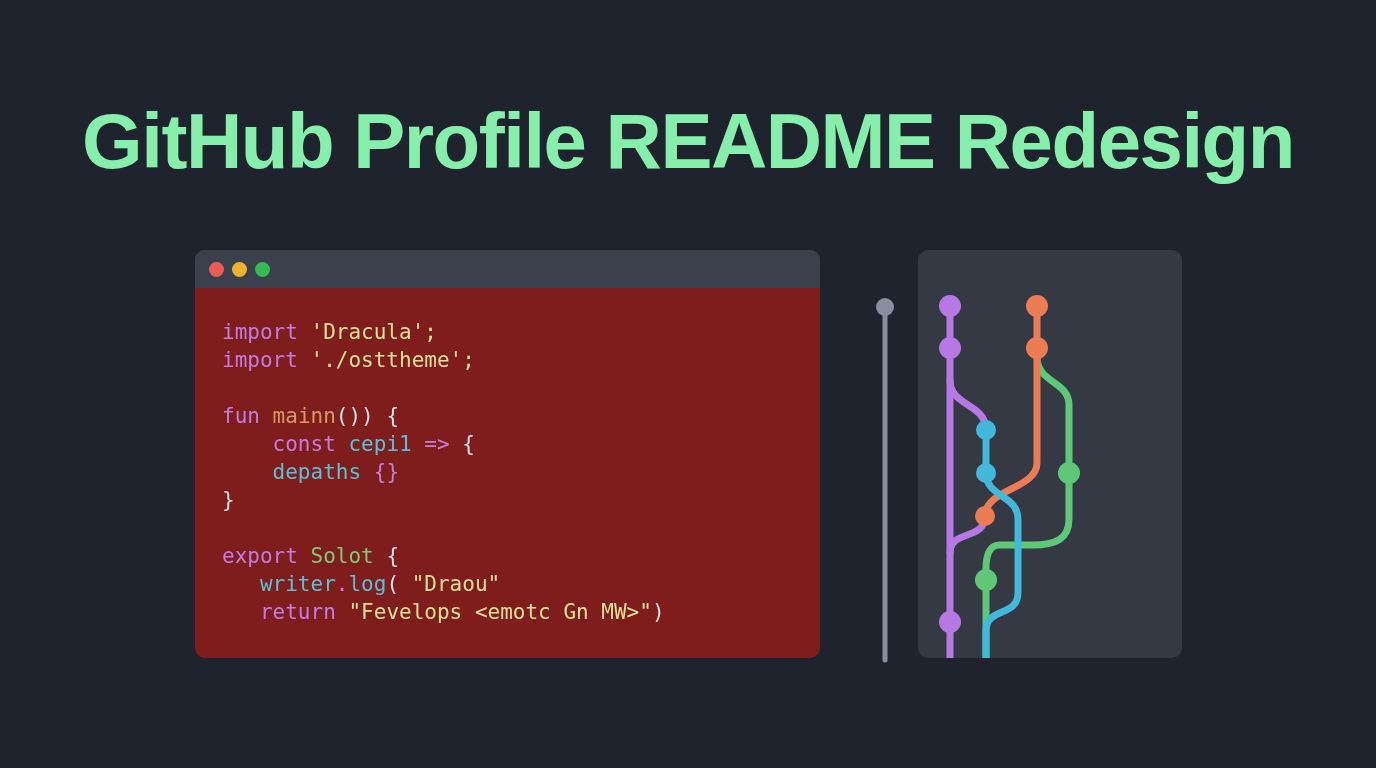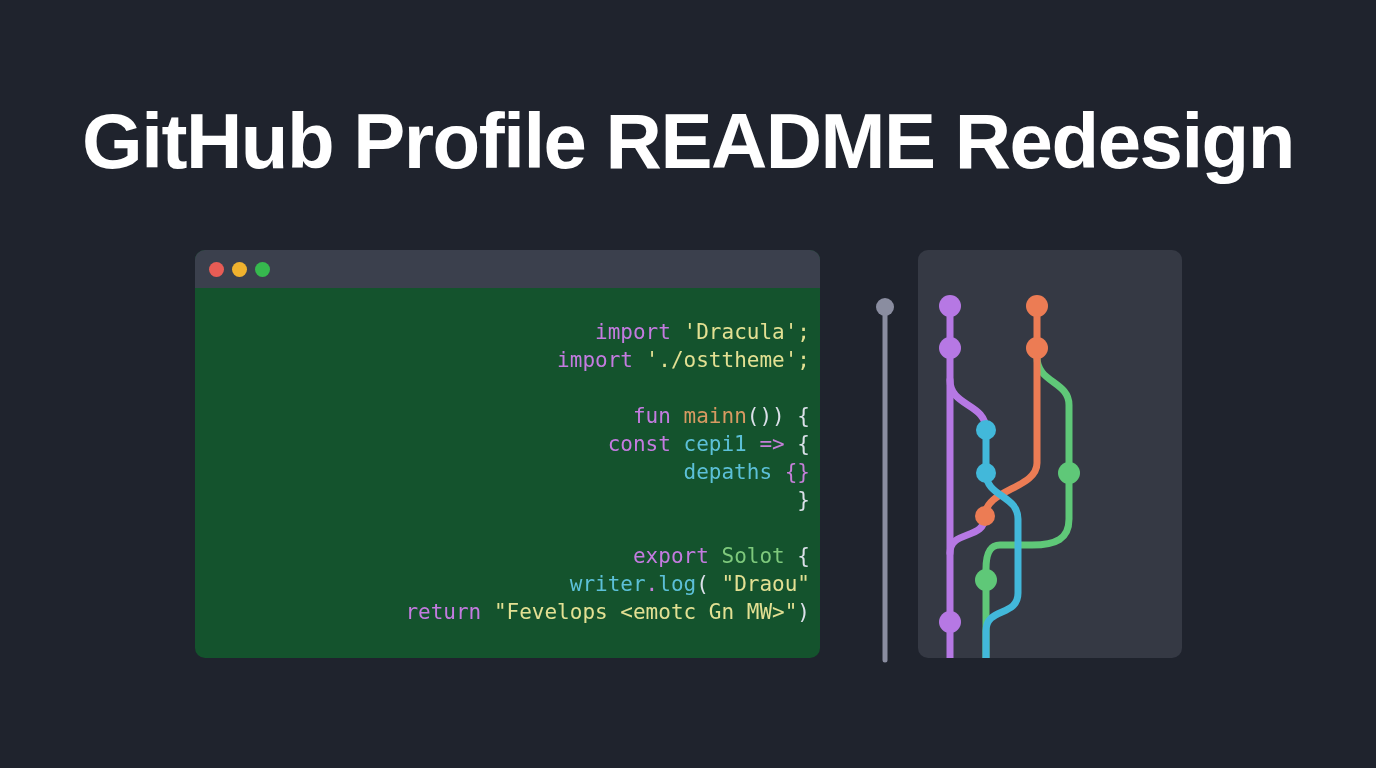--- a/index.html
+++ b/index.html
@@ -24,23 +24,23 @@
     padding:30px 10px 0 27px;
     font-family:"DejaVu Sans Mono", monospace;
     font-size:21px; line-height:28px; white-space:pre;
   }
   .code-line { height:28px; }
   .git-svg { position:absolute; left:860px; top:245px; }
 </style>
 </head>
 <body style="background: rgb(31, 35, 45);">
 
-<h1 class="page-title" style="color: #ffffff;">GitHub Profile README Redesign</h1>
+<h1 class="page-title" style="color: #86efac;">GitHub Profile README Redesign</h1>
 
-<div class="editor" style="background: #14532d; text-align: right;">
+<div class="editor" style="background: #7f1d1d;">
   <div class="titlebar" style="background: rgb(59, 64, 77);">
     <span class="tl" style="background: rgb(232, 92, 85);"></span>
     <span class="tl" style="background: rgb(240, 178, 46);"></span>
     <span class="tl" style="background: rgb(54, 185, 78);"></span>
   </div>
   <div class="code"><div class="code-line"><span style="color: rgb(196, 123, 224);">import</span><span style="color: rgb(220, 224, 234);"> </span><span style="color: rgb(227, 224, 147);">'Dracula';</span></div><div class="code-line"><span style="color: rgb(196, 123, 224);">import</span><span style="color: rgb(220, 224, 234);"> </span><span style="color: rgb(227, 224, 147);">'./osttheme';</span></div><div class="code-line"> </div><div class="code-line"><span style="color: rgb(196, 123, 224);">fun</span><span style="color: rgb(220, 224, 234);"> </span><span style="color: rgb(216, 154, 98);">mainn</span><span style="color: rgb(220, 224, 234);">()) {</span></div><div class="code-line"><span style="color: rgb(220, 224, 234);">    </span><span style="color: rgb(196, 123, 224);">const</span><span style="color: rgb(220, 224, 234);"> </span><span style="color: rgb(92, 192, 216);">cepi1</span><span style="color: rgb(220, 224, 234);"> </span><span style="color: rgb(197, 127, 217);">=&gt;</span><span style="color: rgb(220, 224, 234);"> {</span></div><div class="code-line"><span style="color: rgb(220, 224, 234);">    </span><span style="color: rgb(92, 192, 216);">depaths</span><span style="color: rgb(220, 224, 234);"> </span><span style="color: rgb(197, 127, 217);">{}</span></div><div class="code-line"><span style="color: rgb(220, 224, 234);">}</span></div><div class="code-line"> </div><div class="code-line"><span style="color: rgb(196, 123, 224);">export</span><span style="color: rgb(220, 224, 234);"> </span><span style="color: rgb(126, 201, 124);">Solot</span><span style="color: rgb(220, 224, 234);"> {</span></div><div class="code-line"><span style="color: rgb(220, 224, 234);">   </span><span style="color: rgb(92, 192, 216);">writer</span><span style="color: rgb(197, 127, 217);">.</span><span style="color: rgb(92, 192, 216);">log</span><span style="color: rgb(220, 224, 234);">( </span><span style="color: rgb(227, 224, 147);">"Draou"</span></div><div class="code-line"><span style="color: rgb(220, 224, 234);">   </span><span style="color: rgb(196, 123, 224);">return</span><span style="color: rgb(220, 224, 234);"> </span><span style="color: rgb(227, 224, 147);">"Fevelops &lt;emotc Gn MW&gt;"</span><span style="color: rgb(220, 224, 234);">)</span></div></div>
 </div>
 
 <svg class="git-svg" width="330" height="425" viewBox="0 0 330 425">
   <defs>

